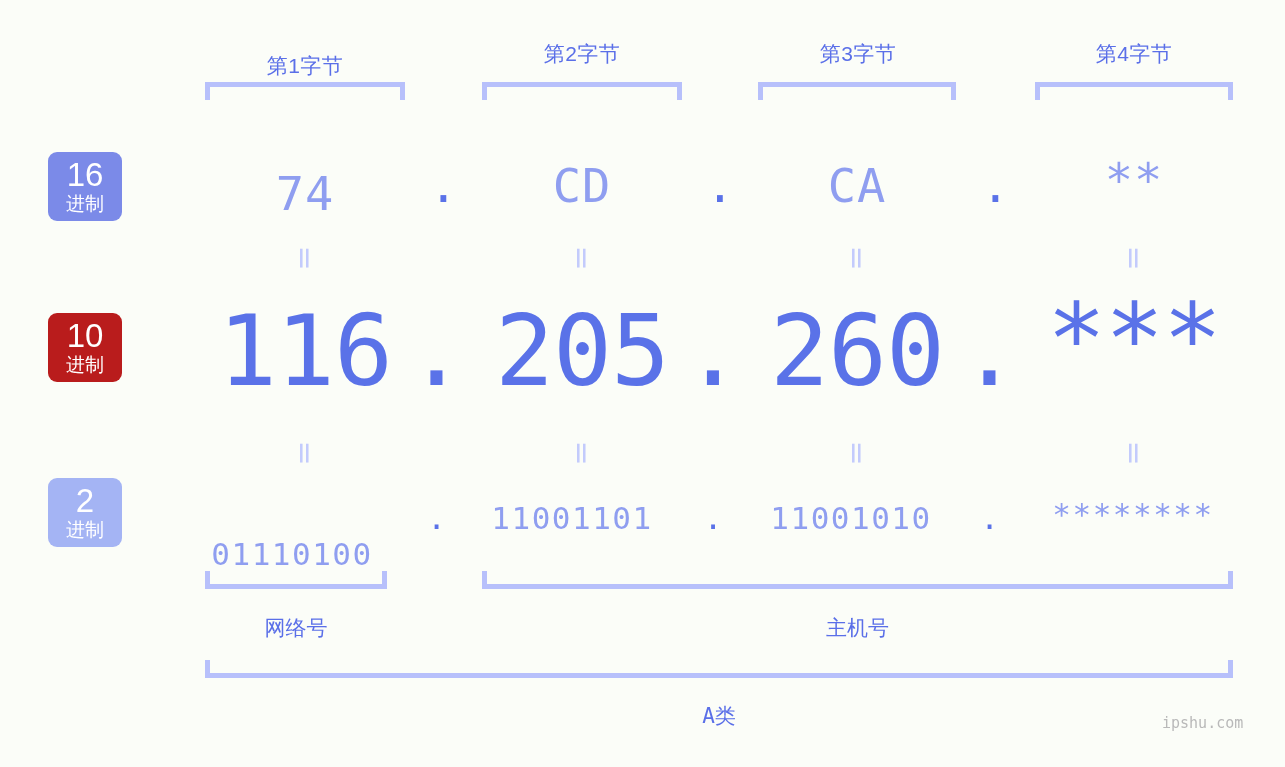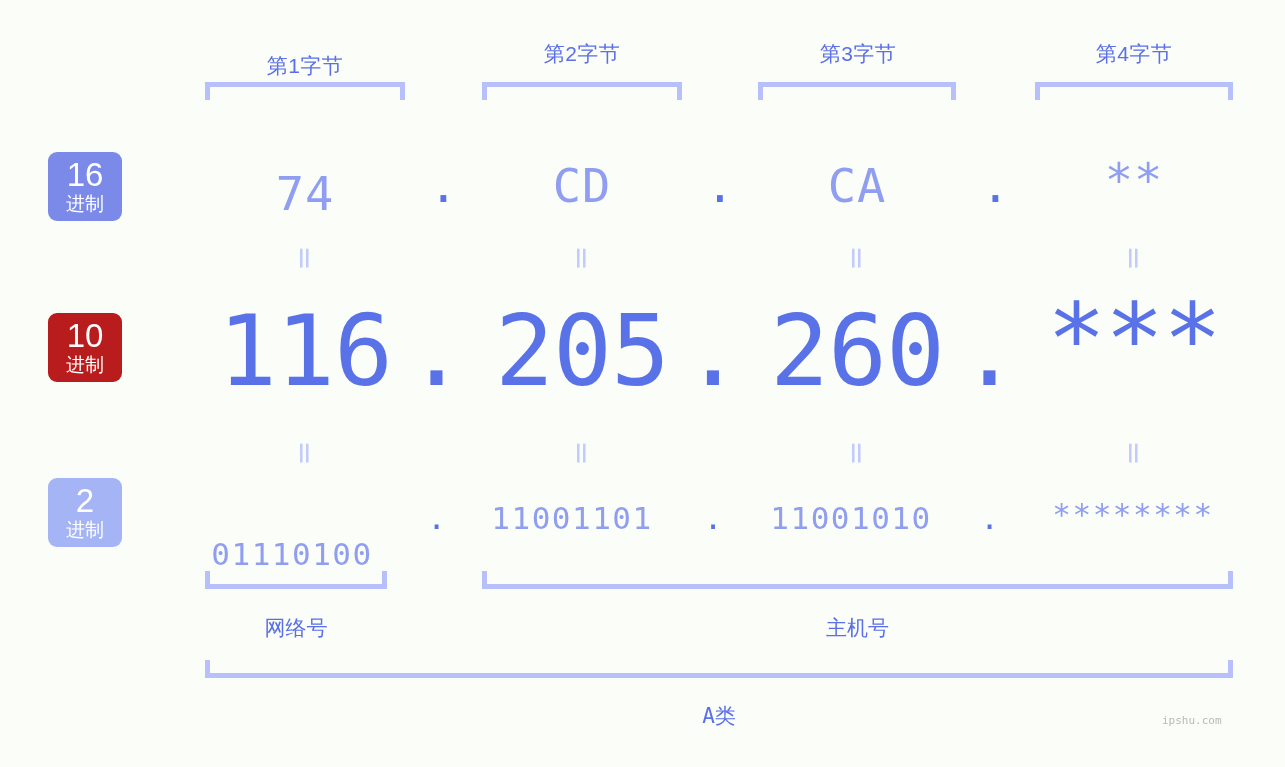--- a/index.html
+++ b/index.html
@@ -122,21 +122,21 @@
     position:absolute;
     color:#5a6fe8;
     font-size:21px;
     text-align:center;
     white-space:nowrap;
     font-family:"DejaVu Sans Mono","Liberation Mono",monospace;
   }
   .watermark{
     position:absolute;
     color:#b9b9b9;
-    font-size:11px;
+    font-size:15px;
     font-family:"DejaVu Sans Mono","Liberation Mono",monospace;
     white-space:nowrap;
   }
 </style>
 </head>
 <body style="background: rgb(251, 253, 248);">
 
 <div id="stage">
 
   <div class="byte-label" style="left:205px;top:52px;width:200px;">第1字节</div>

